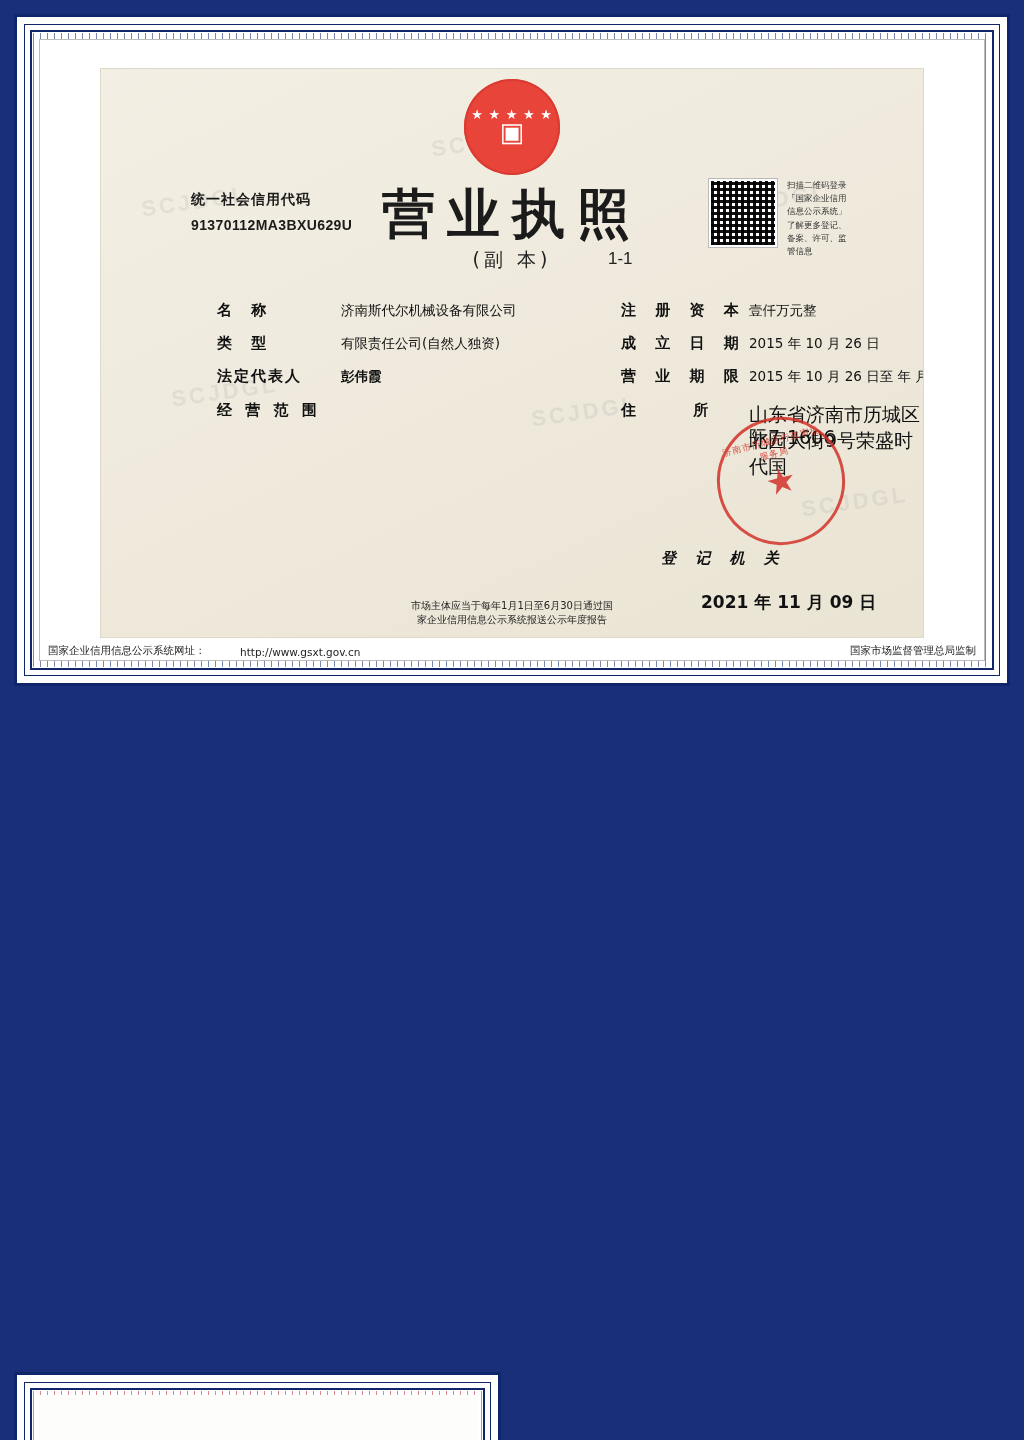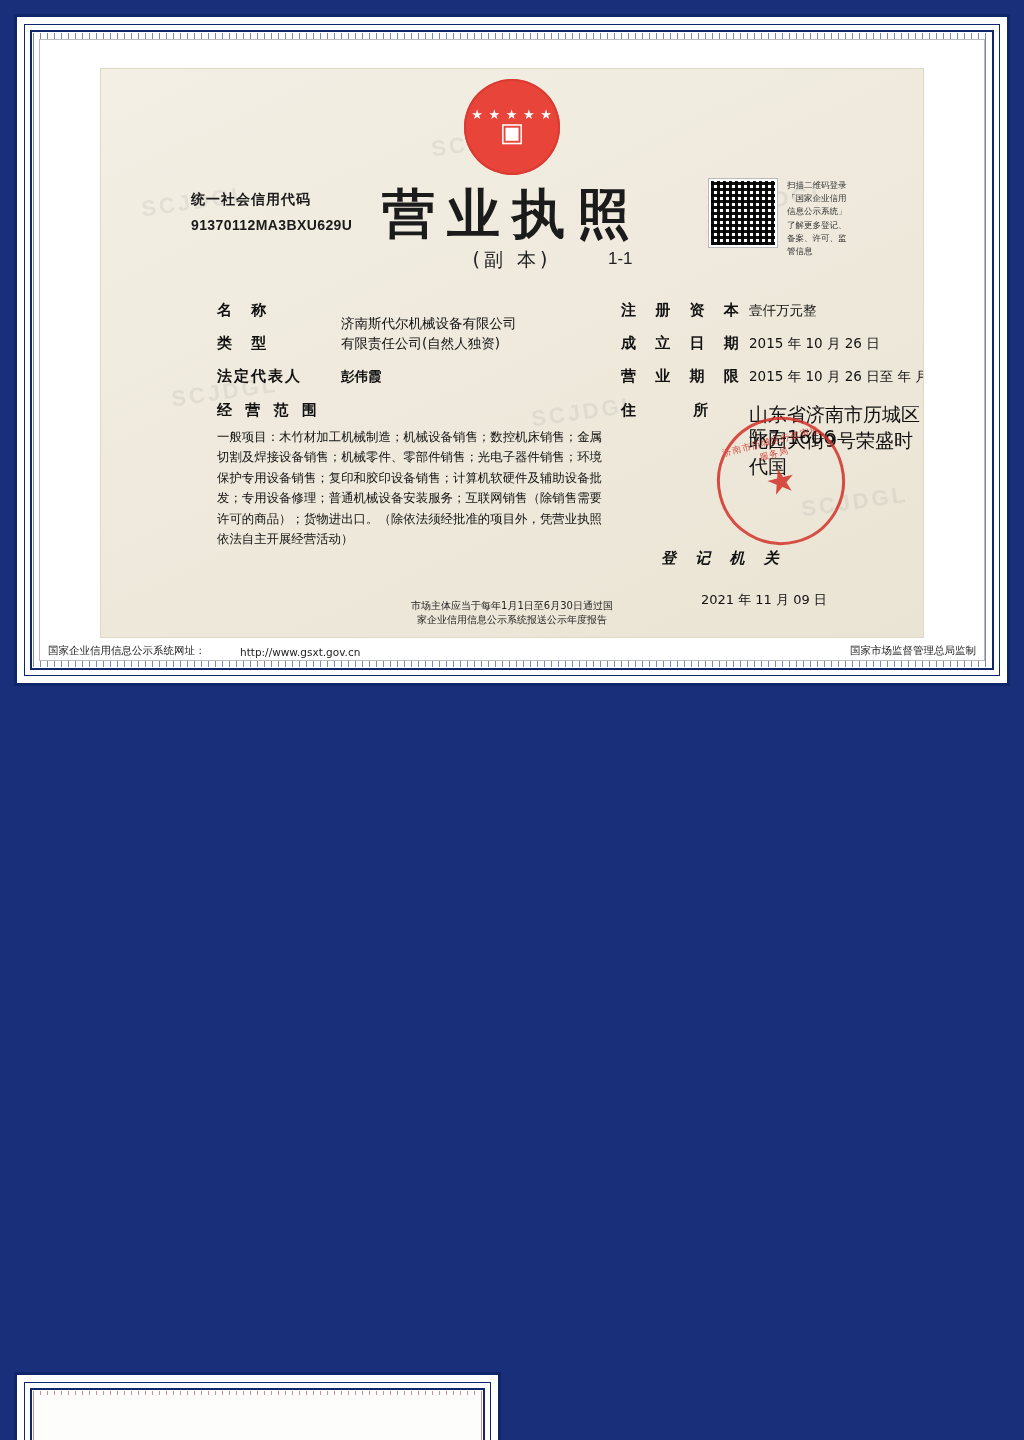--- a/index.html
+++ b/index.html
@@ -194,30 +194,29 @@
 
       <div class="qr"></div>
       <div class="qr-note pre">扫描二维码登录
 「国家企业信用
 信息公示系统」
 了解更多登记、
 备案、许可、监
 管信息</div>
 
       <div class="field lic-label" style="left:116px; top:232px;">名 称</div>
-      <div class="field lic-value" style="left:240px; top:233px;margin-top:13px;">济南斯代尔机械设备有限公司</div>
+      <div class="field lic-value" style="left:240px; top:233px;">济南斯代尔机械设备有限公司</div>
 
       <div class="field lic-label" style="left:116px; top:265px;">类 型</div>
       <div class="field lic-value" style="left:240px; top:266px;">有限责任公司(自然人独资)</div>
 
       <div class="field lic-label" style="left:116px; top:298px; letter-spacing:2px;">法定代表人</div>
       <div class="field lic-value" style="left:240px; top:299px;font-weight:bold;">彭伟霞</div>
 
       <div class="field lic-label" style="left:116px; top:332px; letter-spacing:4px;">经 营 范 围</div>
-      <div class="field lic-scope" style="left:116px; top:358px;">一般项目：木竹材加工机械制造；机械设备销售；数控机床销售；金属切割及焊接设备销售；机械零件、零部件销售；光电子器件销售；环境保护专用设备销售；复印和胶印设备销售；计算机软硬件及辅助设备批发；专用设备修理；普通机械设备安装服务；互联网销售（除销售需要许可的商品）；货物进出口。（除依法须经批准的项目外，凭营业执照依法自主开展经营活动）</div>
 
       <div class="field lic-label" style="left:520px; top:232px;">注 册 资 本</div>
       <div class="field lic-value" style="left:648px; top:233px;">壹仟万元整</div>
 
       <div class="field lic-label" style="left:520px; top:265px;">成 立 日 期</div>
       <div class="field lic-value" style="left:648px; top:266px;">2015 年 10 月 26 日</div>
 
       <div class="field lic-label" style="left:520px; top:298px;">营 业 期 限</div>
       <div class="field lic-value" style="left:648px; top:299px;">2015 年 10 月 26 日至     年     月     日</div>
 
@@ -225,21 +224,21 @@
       <div class="field addr-2" style="left:648px; top:333px;">山东省济南市历城区北园大街9号荣盛时代国</div>
       <div class="field addr-2" style="left:648px; top:356px;">际7-1606</div>
 
       <div class="field lic-label" style="left:560px; top:480px; letter-spacing:7px;font-style:italic;">登 记 机 关</div>
 
       <div class="red-seal">
         <div class="star">★</div>
         <div class="ring-text" style="color:#d2322a;font-size:9px;text-align:center;padding-top:6px;">济南市历城区行政审批服务局</div>
       </div>
 
-      <div class="field lic-value" style="left:600px; top:522px; font-size:13px;">2021 年 11 月 09 日</div>
+      <div class="field lic-value" style="left:600px; top:522px; font-size:17px;font-weight:bold;">2021 年 11 月 09 日</div>
 
       <div class="notice" style="bottom:24px;">市场主体应当于每年1月1日至6月30日通过国</div>
       <div class="notice" style="bottom:10px;">家企业信用信息公示系统报送公示年度报告</div>
     </div>
 
     <div class="footline" style="left:8px; bottom:2px;">国家企业信用信息公示系统网址：</div>
     <div class="footline" style="left:200px; bottom:2px; ">http://www.gsxt.gov.cn</div>
     <div class="footline" style="right:8px; bottom:2px;">国家市场监督管理总局监制</div>
   </div>
 </div>

